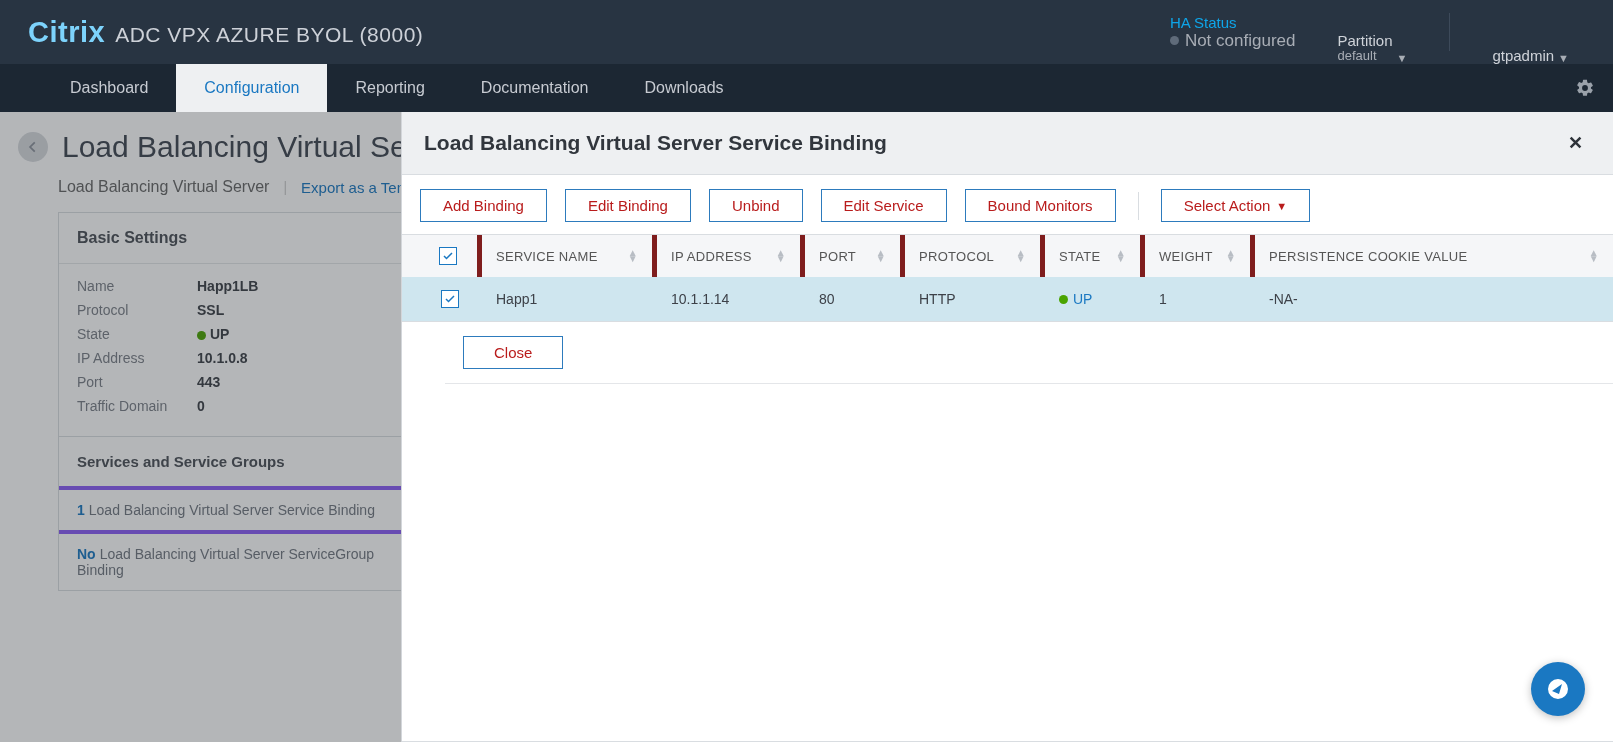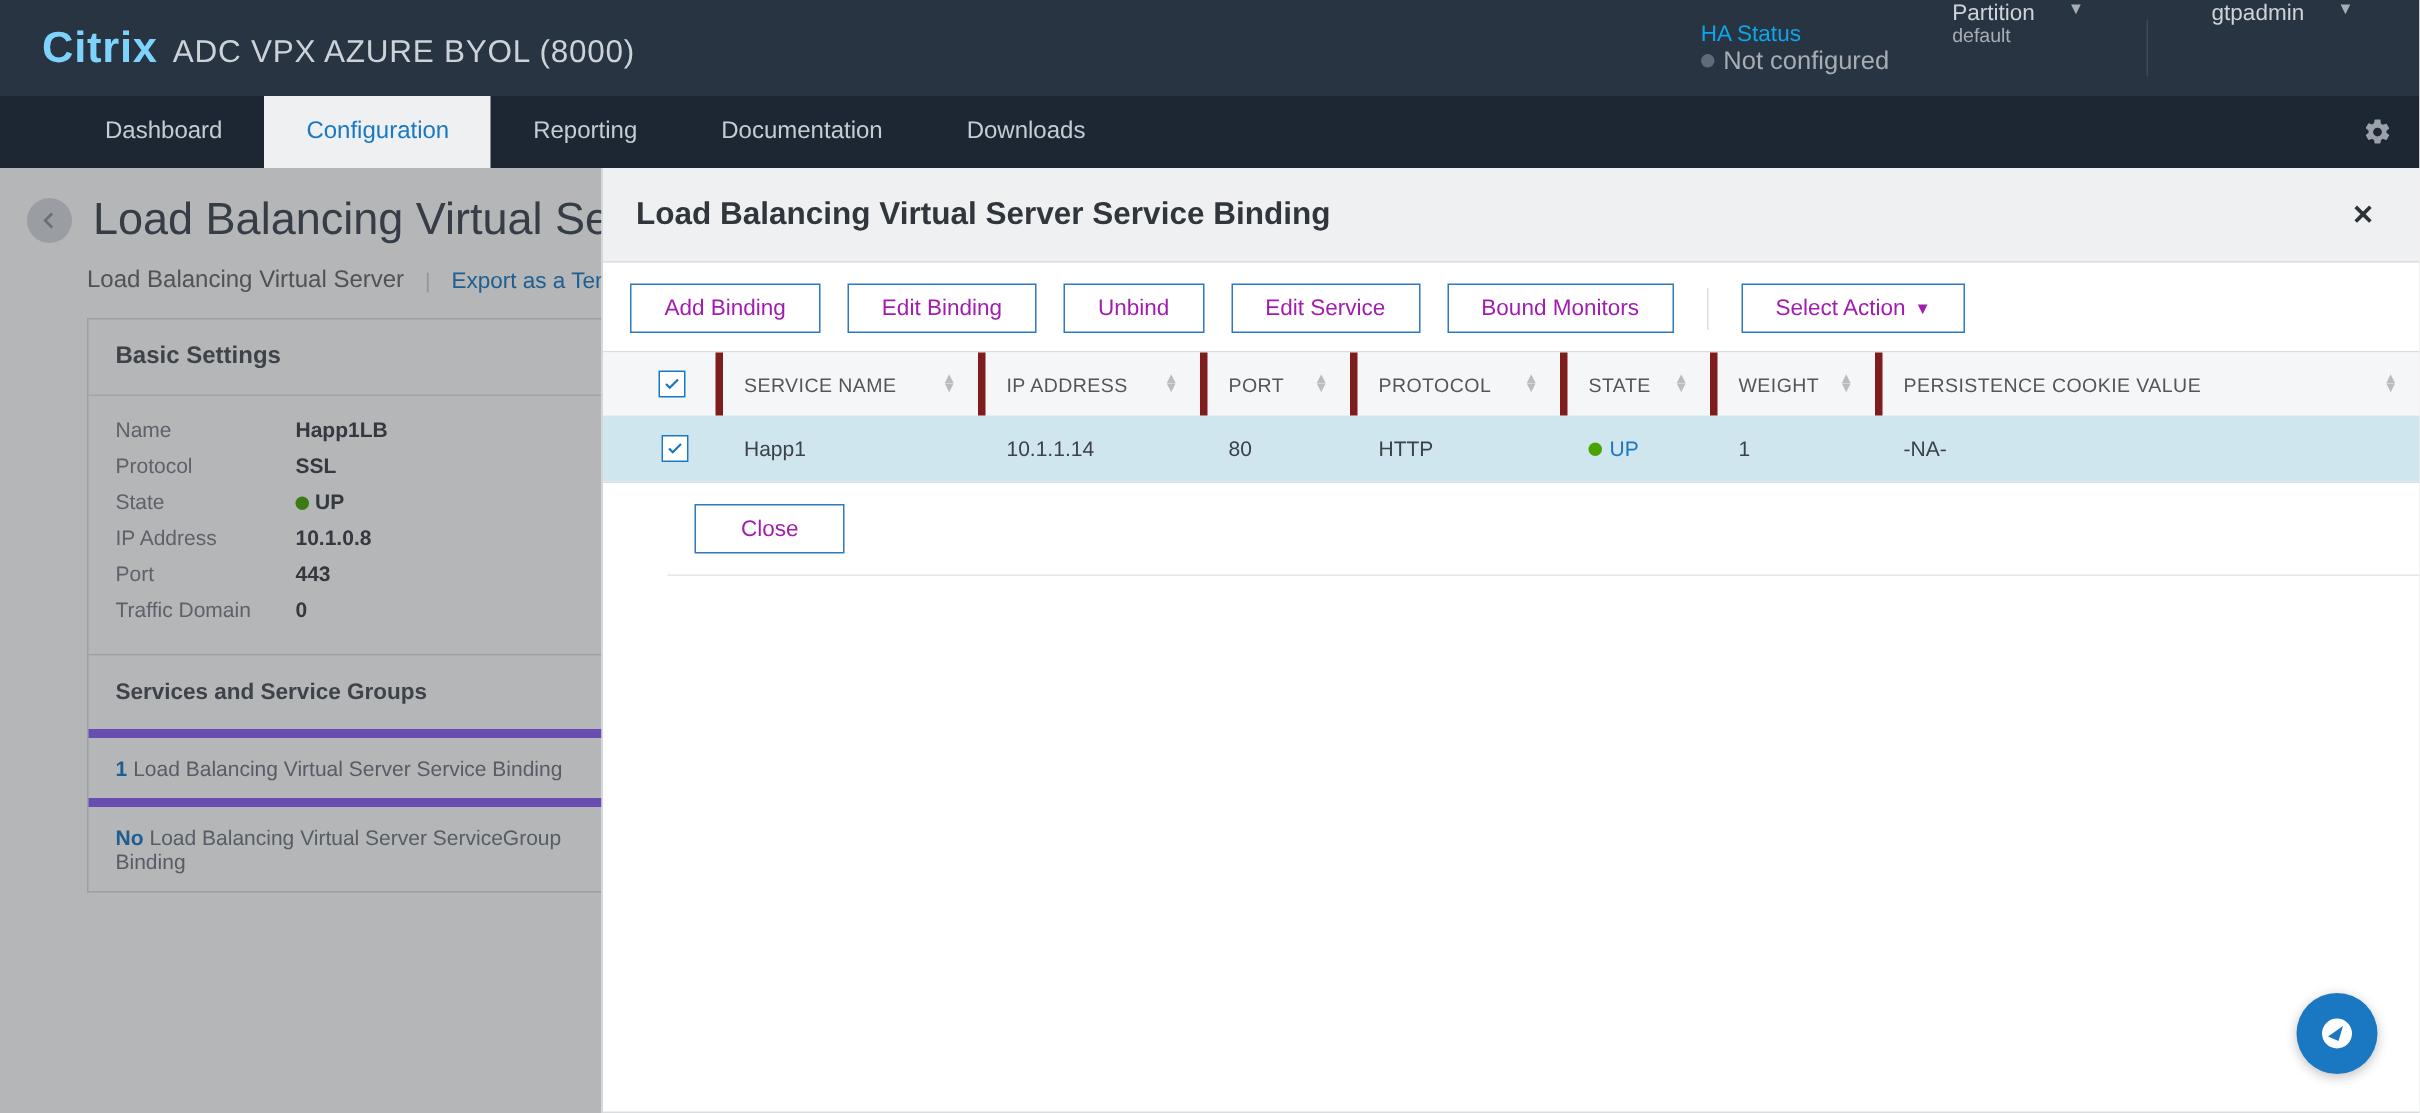--- a/index.html
+++ b/index.html
@@ -12,21 +12,21 @@
   padding: 0 28px; justify-content: space-between;
 }
 .brand { display: flex; align-items: baseline; gap: 10px; }
 .brand-main { font-size: 29px; font-weight: 700; color: #7dd3fc; letter-spacing: 0.5px; }
 .brand-sub  { font-size: 21px; font-weight: 400; color: #cdd1d8; letter-spacing: 0.5px; }
 .topbar-right { display: flex; align-items: center; gap: 26px; height: 100%; }
 .ha-block { display: flex; flex-direction: column; line-height: 1.15; }
 .ha-label { font-size: 15px; color: #0ea5e9; }
 .ha-value { font-size: 17px; color: #a8adb5; display: flex; align-items: center; gap: 6px; }
 .ha-dot { width: 9px; height: 9px; border-radius: 50%; background: #5f6b7a; display: inline-block; }
-.part-block, .user-block { display: flex; align-items: flex-start; gap: 22px; height: 100%; padding: 0 16px; }
+.part-block, .user-block { display: flex; align-items: flex-end; gap: 4px; height: 100%; padding: 0 16px; }
 .vline { width: 1px; background: #3d4a5a; height: 60%; }
 .chev { font-size: 11px; color: #a8adb5; }
 
 
 .navbar { height: 48px; background: #1c2733; display: flex; align-items: stretch; padding-left: 42px; position: relative; }
 .nav-item { display: flex; align-items: center; padding: 0 28px; color: #c7cbd2; font-size: 16px; cursor: pointer; }
 .nav-item.active { background: #eef0f2; color: #1a78c2; }
 .nav-gear { margin-left: auto; width: 56px; display: flex; align-items: center; justify-content: center; color: #9aa1aa; font-size: 20px; cursor: pointer; }
 
 
@@ -40,40 +40,40 @@
 .sub-divider { color: #ccc; }
 .panel { border: 1px solid #d9dde1; background: #fff; margin-left: 40px; width: 360px; }
 .panel-title { padding: 16px 18px; font-size: 16px; color: #4a4f56; font-weight: 600; border-bottom: 1px solid #e4e6e9; }
 .kv { padding: 10px 18px 18px 18px; font-size: 14px; }
 .kv-row { display: flex; padding: 4px 0; }
 .kv-key { width: 120px; color: #7a7f87; }
 .kv-val { color: #3b3f46; font-weight: 600; }
 .state-dot { width: 9px; height: 9px; border-radius: 50%; background: #4aa400; display: inline-block; margin-right: 4px; vertical-align: middle; }
 .panel2 { border: 1px solid #d9dde1; border-top: none; background: #fff; margin-left: 40px; width: 360px; }
 .panel2-title { padding: 16px 18px; font-size: 15px; color: #4a4f56; font-weight: 600; }
-.panel2-row { padding: 12px 18px; border-top: 6px solid #8b5cf6; color: #717780; font-size: 14px; }
+.panel2-row { padding: 12px 18px; border-top: 4px solid #8b5cf6; color: #717780; font-size: 14px; }
 .panel2-row .num { color: #1a78c2; font-weight: 600; margin-right: 4px; }
 
 
 .dim { position: absolute; inset: 0; background: rgba(40,45,52,0.35); }
 
 
 .modal {
   position: absolute; top: 112px; right: 0; bottom: 0; left: 401px;
   background: #fff; border-left: 1px solid #d3d6da; display: flex; flex-direction: column;
 }
 .modal-head {
   background: #eef0f2; padding: 16px 22px; display: flex; align-items: center; justify-content: space-between;
   border-bottom: 1px solid #d9dde1;
 }
 .modal-title { font-size: 21px; font-weight: 700; color: #31363d; }
 .modal-close { font-size: 18px; color: #2d3239; font-weight: 700; cursor: pointer; padding: 4px 8px; }
 
 .toolbar { padding: 14px 18px 12px 18px; display: flex; gap: 18px; align-items: center; }
-.btn { background: #fff; border: 1px solid #2d7bbd; color: #a21caf; font-size: 15px; padding: 7px 22px; cursor: pointer; }
+.btn { background: #fff; border: 1px solid #2d7bbd; color: #b91c1c; font-size: 15px; padding: 7px 22px; cursor: pointer; }
 .tb-divider { width: 1px; height: 28px; background: #d9dde1; margin: 0 4px; }
 .btn-dd { display: flex; align-items: center; gap: 6px; }
 .chev-small { font-size: 11px; }
 
 
 .tbl { border-top: 1px solid #d9dde1; border-bottom: 1px solid #d9dde1; }
 .thead { display: flex; align-items: center; background: #f5f6f8; height: 42px; font-size: 13px; color: #555; letter-spacing: 0.3px; }
 .th, .td { border-right: 5px solid #7f1d1d; padding: 0 14px; display: flex; align-items: center; height: 100%; }
 .th.check, .td.check { width: 80px; justify-content: center; padding: 0 16px 0 32px; }
 .th.svc,   .td.svc   { width: 175px; }

